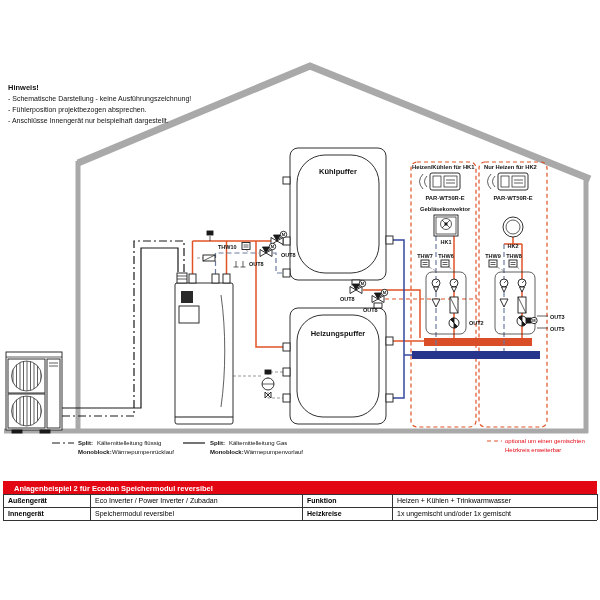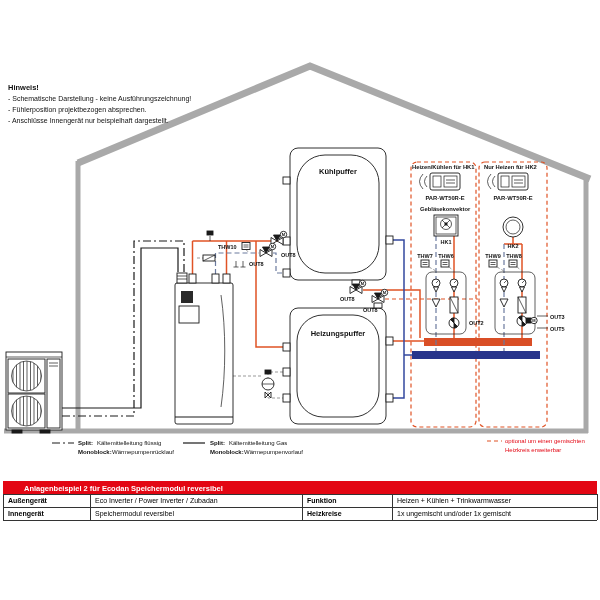--- a/index.html
+++ b/index.html
@@ -24,21 +24,21 @@
   .pS{stroke:#6b7a9e;stroke-width:1.2;fill:none;stroke-dasharray:5 3}
   .pC{stroke:#999;stroke-width:1;fill:none;stroke-dasharray:3 2}
   .pK{stroke:#1a1a1a;stroke-width:1.2;fill:none}
   .pKd{stroke:#1a1a1a;stroke-width:1.2;fill:none;stroke-dasharray:8 3 2 3}
   .sym{stroke:#1a1a1a;stroke-width:0.9;fill:#fff}
   .symf{stroke:#1a1a1a;stroke-width:0.9;fill:#1a1a1a}
   .thin{stroke:#1a1a1a;stroke-width:0.7;fill:none}
   
   .tblwrap{position:absolute;left:3px;top:481px;width:594px}
   .tbl-header{background:#e30613;color:#fff;font-size:7.5px;font-weight:bold;
-    height:13px;line-height:13px;padding-left:20px;border:1px solid #e30613;box-sizing:border-box}
+    height:13px;line-height:13px;padding-left:10px;border:1px solid #e30613;box-sizing:border-box}
   .tbl{display:grid;grid-template-columns:87px 212px 90px 205px;border-left:1px solid #333;border-bottom:1px solid #333}
   .cell{font-size:7px;height:12px;line-height:12px;padding-left:4px;
     border-right:1px solid #333;border-top:1px solid #333;overflow:hidden;white-space:nowrap}
   .cb{font-weight:bold}
 </style>
 </head>
 <body>
 
 <svg width="600" height="600" viewBox="0 0 600 600">
 

